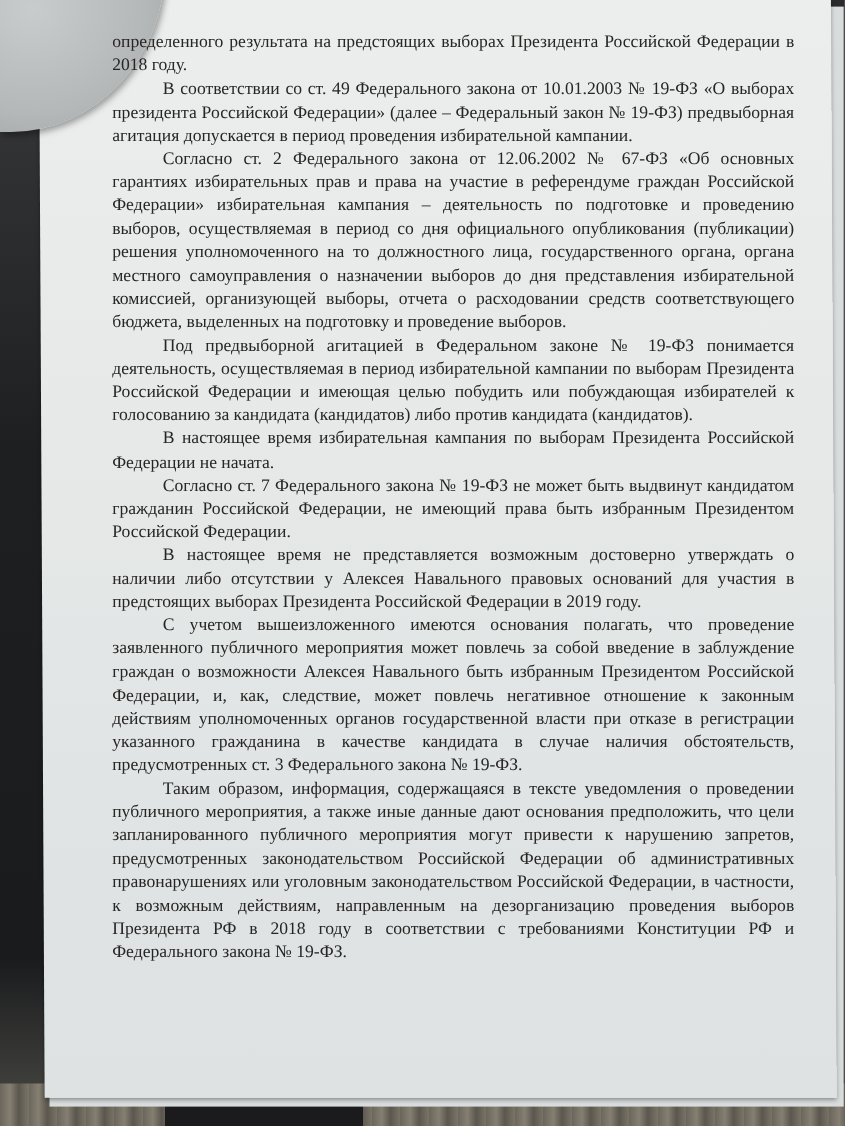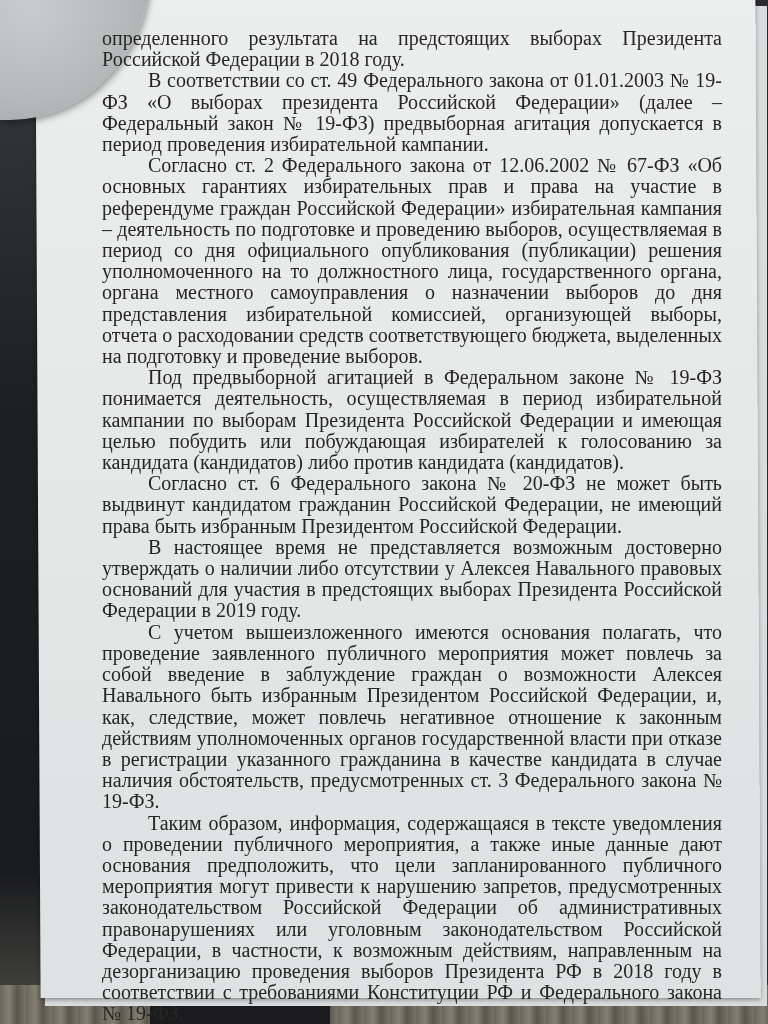--- a/index.html
+++ b/index.html
@@ -64,21 +64,21 @@
       background: radial-gradient(ellipse at 20% 30%, #c9cccd 0%, #b5b8b9 60%, #9c9fa0 100%);
       border-bottom-right-radius: 140px 150px;
       transform: rotate(0deg);
       box-shadow: 2px 3px 6px rgba(0,0,0,0.35);
     }
     .text-block {
       position: absolute;
       left: 102px;
       top: 28px;
       width: 620px;
-      font-size: 20px;
+      font-size: 16px;
       line-height: 21.2px;
       color: #262624;
       text-align: justify;
     }
     .text-block p {
       margin: 0;
       text-indent: 46px;
     }
     .text-block p.no-indent {
       text-indent: 0;
@@ -93,20 +93,21 @@
 </div>
 
 <div class="paper-under"></div>
 
 <div class="paper"></div>
 
 <div class="page-curl"></div>
 
 <div class="text-block">
   <p class="no-indent">определенного результата на предстоящих выборах Президента Российской Федерации в 2018 году.</p>
-  <p>В соответствии со ст. 49 Федерального закона от 01.01.2003 № 19-ФЗ «О выборах президента Российской Федерации» (далее – Федеральный закон № 19-ФЗ) предвыборная агитация допускается в период проведения избирательной кампании.</p>
+  <p>В соответствии со ст. 49 Федерального закона от 10.01.2003 № 19-ФЗ «О выборах президента Российской Федерации» (далее – Федеральный закон № 19-ФЗ) предвыборная агитация допускается в период проведения избирательной кампании.</p>
   <p>Согласно ст. 2 Федерального закона от 12.06.2002 № 67-ФЗ «Об основных гарантиях избирательных прав и права на участие в референдуме граждан Российской Федерации» избирательная кампания – деятельность по подготовке и проведению выборов, осуществляемая в период со дня официального опубликования (публикации) решения уполномоченного на то должностного лица, государственного органа, органа местного самоуправления о назначении выборов до дня представления избирательной комиссией, организующей выборы, отчета о расходовании средств соответствующего бюджета, выделенных на подготовку и проведение выборов.</p>
   <p>Под предвыборной агитацией в Федеральном законе № 19-ФЗ понимается деятельность, осуществляемая в период избирательной кампании по выборам Президента Российской Федерации и имеющая целью побудить или побуждающая избирателей к голосованию за кандидата (кандидатов) либо против кандидата (кандидатов).</p>
-  <p>Согласно ст. 6 Федерального закона № 20-ФЗ не может быть выдвинут кандидатом гражданин Российской Федерации, не имеющий права быть избранным Президентом Российской Федерации.</p>
+  <p>В настоящее время избирательная кампания по выборам Президента Российской Федерации не начата.</p>
+  <p>Согласно ст. 7 Федерального закона № 19-ФЗ не может быть выдвинут кандидатом гражданин Российской Федерации, не имеющий права быть избранным Президентом Российской Федерации.</p>
   <p>В настоящее время не представляется возможным достоверно утверждать о наличии либо отсутствии у Алексея Навального правовых оснований для участия в предстоящих выборах Президента Российской Федерации в 2019 году.</p>
   <p>С учетом вышеизложенного имеются основания полагать, что проведение заявленного публичного мероприятия может повлечь за собой введение в заблуждение граждан о возможности Алексея Навального быть избранным Президентом Российской Федерации, и, как, следствие, может повлечь негативное отношение к законным действиям уполномоченных органов государственной власти при отказе в регистрации указанного гражданина в качестве кандидата в случае наличия обстоятельств, предусмотренных ст. 3 Федерального закона № 19-ФЗ.</p>
   <p>Таким образом, информация, содержащаяся в тексте уведомления о проведении публичного мероприятия, а также иные данные дают основания предположить, что цели запланированного публичного мероприятия могут привести к нарушению запретов, предусмотренных законодательством Российской Федерации об административных правонарушениях или уголовным законодательством Российской Федерации, в частности, к возможным действиям, направленным на дезорганизацию проведения выборов Президента РФ в 2018 году в соответствии с требованиями Конституции РФ и Федерального закона № 19-ФЗ.</p>
 </div>
 
 </body></html>

